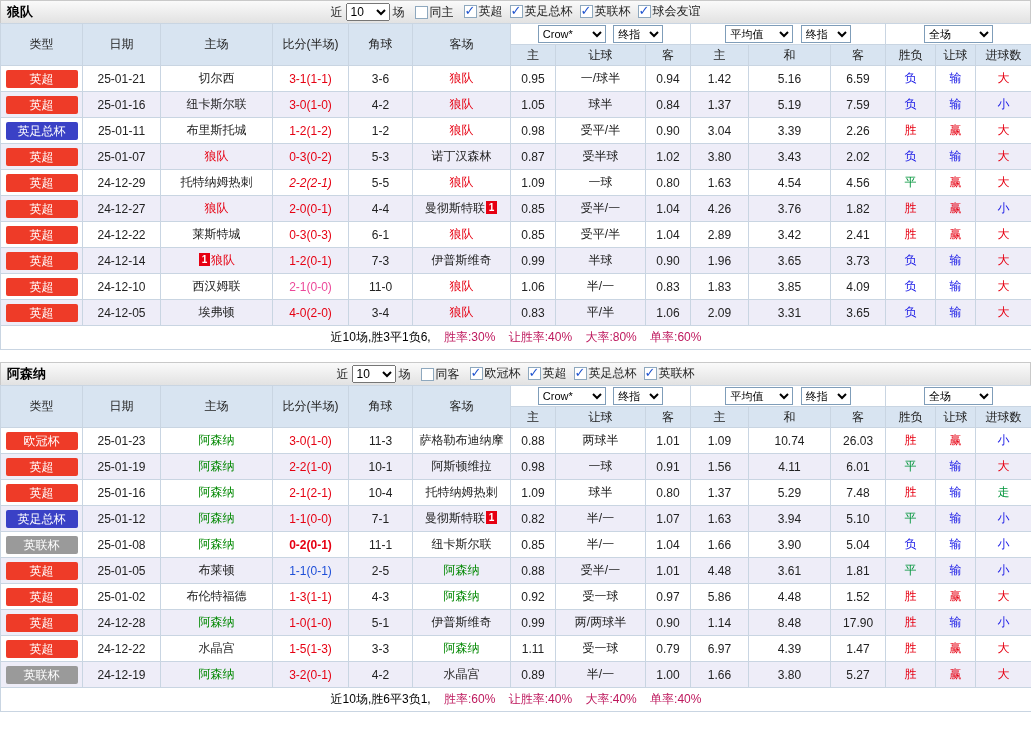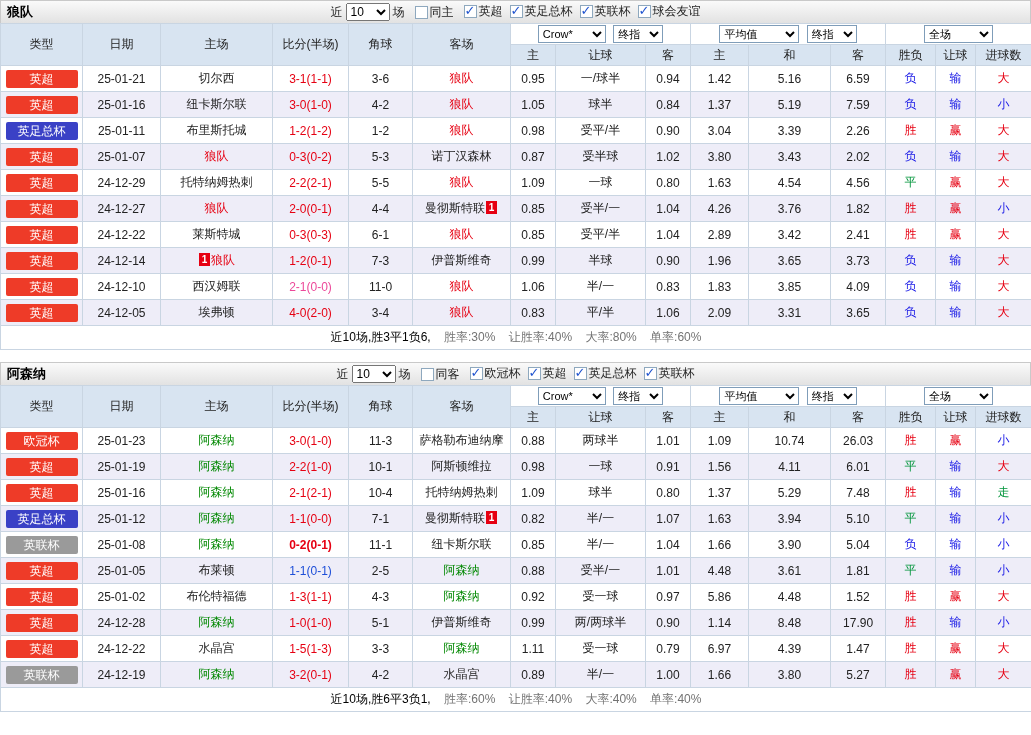--- a/index.html
+++ b/index.html
@@ -25,27 +25,27 @@
   .cb-label{display:inline-flex;align-items:center;gap:2px;margin-left:7px;cursor:pointer}
   .cb{width:13px;height:13px;background:#fff;border:1px solid #8ea8be;display:inline-block;position:relative;flex:none}
   .cb.checked::after{content:"\2713";position:absolute;left:0;top:-3px;color:#1f53cf;font-weight:bold;font-size:13px}
 
   
   table{border-collapse:collapse;width:1031px;table-layout:fixed}
   th,td{border:1px solid #c9d5e2;text-align:center;white-space:nowrap;overflow:hidden;padding:0}
   thead th{background:#d8e4f1;font-weight:normal;color:#222;height:21px}
   thead th.sel-cell{background:#fff}
   .sel-cell select{margin:0 2px;height:18px;font-size:11px;border:1px solid #7f9db9;background:#fff}
-  .sel-a{width:68px}.sel-b{width:50px}.sel-c{width:80px}.sel-d{width:69px}
+  .sel-a{width:68px}.sel-b{width:50px}.sel-c{width:68px}.sel-d{width:69px}
   tbody td{height:26px;background:#fff}
   tr.alt td{background:#eeedf8}
   .badge{display:inline-block;width:72px;height:18px;line-height:18px;border-radius:2px;color:#fff;font-size:12px}
   .card{display:inline-block;width:11px;height:13px;line-height:13px;background:#e60012;color:#fff;font-size:10px;font-weight:bold;margin:0 1px;vertical-align:1px;text-align:center}
   tfoot td{height:24px;background:#fff;color:#000}
-  .stat{color:#737373;margin-left:10px}
+  .stat{color:#be185d;margin-left:10px}
   .section2{margin-top:12px}
 </style>
 </head>
 <body>
 
 <div class="page">
 
 
   <section>
     <div class="team-bar">
@@ -189,21 +189,21 @@
             <td>3.43</td>
             <td>2.02</td>
             <td style="color: rgb(23, 23, 230);">负</td>
             <td style="color: rgb(23, 23, 230);">输</td>
             <td style="color: rgb(230, 0, 18);">大</td>
           </tr>
           <tr>
             <td><span class="badge" style="background: rgb(238, 59, 40);">英超</span></td>
             <td>24-12-29</td>
             <td><span>托特纳姆热刺</span></td>
-            <td style="color: rgb(230, 0, 18);">2-2(2-1)</td>
+            <td style="color: rgb(230, 0, 18); font-style: italic;">2-2(2-1)</td>
             <td>5-5</td>
             <td><span style="color: rgb(230, 0, 18);">狼队</span></td>
             <td>1.09</td>
             <td>一球</td>
             <td>0.80</td>
             <td>1.63</td>
             <td>4.54</td>
             <td>4.56</td>
             <td style="color: rgb(0, 149, 59);">平</td>
             <td style="color: rgb(230, 0, 18);">赢</td>

